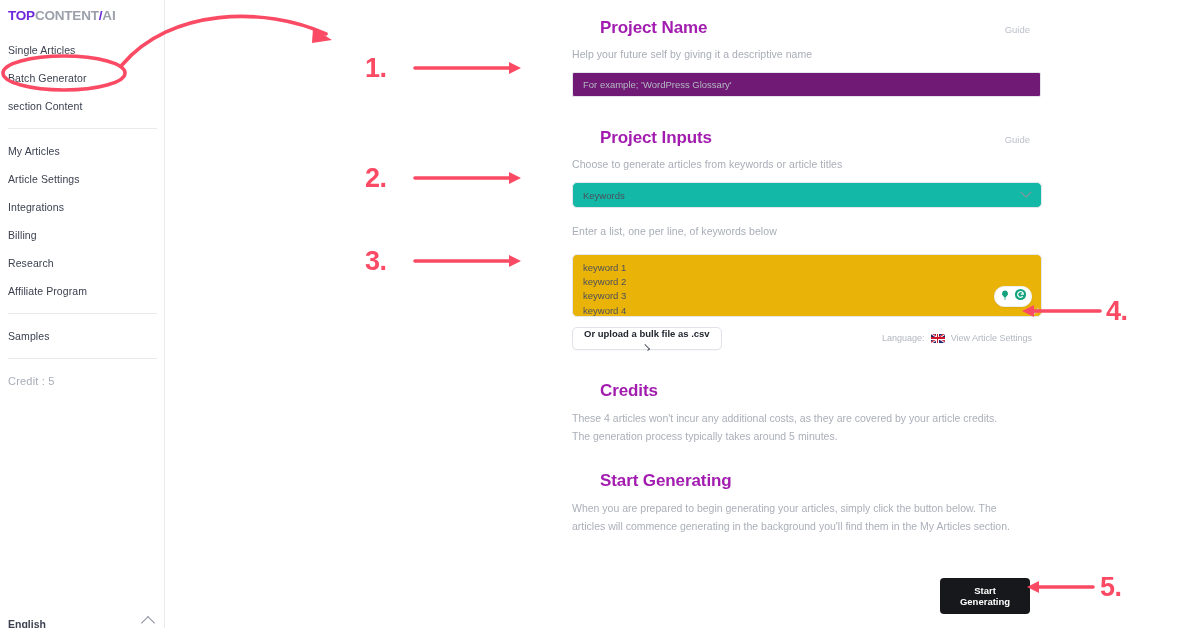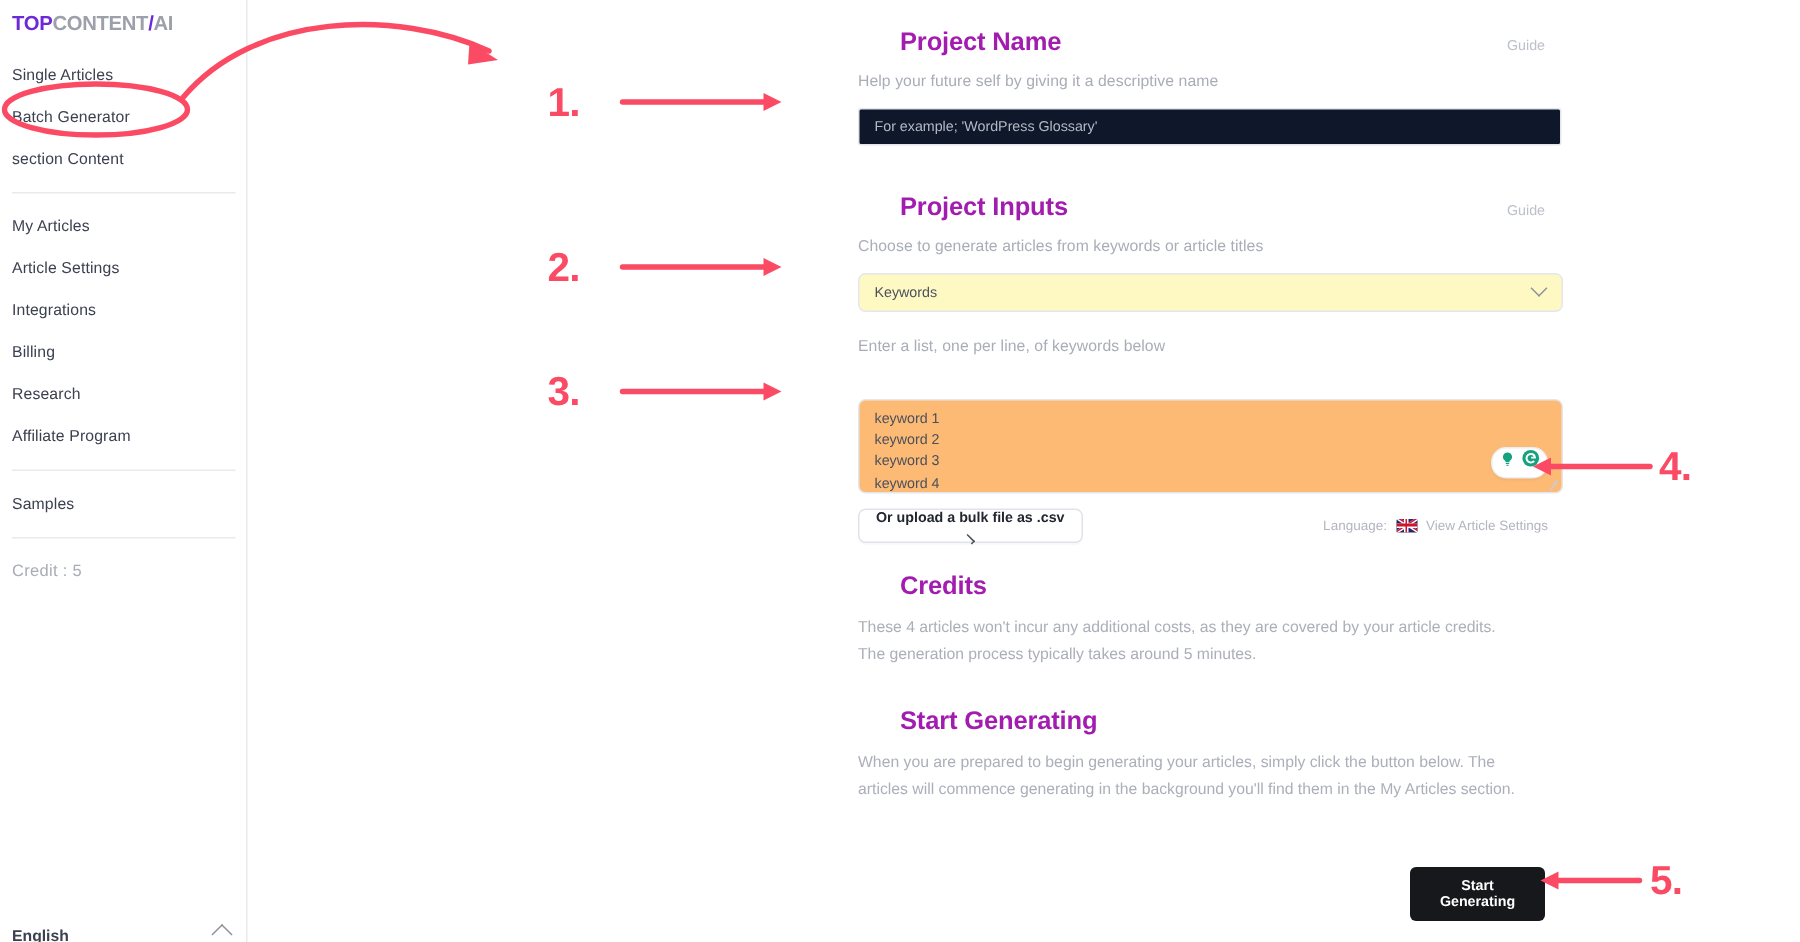--- a/index.html
+++ b/index.html
@@ -113,37 +113,37 @@
     letter-spacing: 0.05px;
     line-height: 1.55;
   }
 
   .text-input {
     margin-top: 10px;
     width: 447px;
     height: 23px;
     border: 1px solid #e4e6eb;
     border-radius: 2px;
-    background: #0f172a;
+    background: #701a75;
     font-family: "Liberation Sans", sans-serif;
     font-size: 9.5px;
     color: #9aa0ab;
     padding: 0 10px;
     box-sizing: content-box;
     outline: none;
   }
   .text-input::placeholder { color: #b4b9c3; }
 
   .select-box {
     margin-top: 10px;
     width: 448px;
     height: 24px;
     border: 1px solid #e4e6eb;
     border-radius: 5px;
-    background: #fef9c3;
+    background: #14b8a6;
     display: flex;
     align-items: center;
     padding: 0 10px;
     box-sizing: content-box;
     cursor: pointer;
     position: relative;
   }
   .select-value {
     font-size: 9.5px;
     color: #4b505c;
@@ -152,26 +152,26 @@
     position: absolute;
     right: 11px;
     width: 7px; height: 7px;
     border-right: 1.3px solid #8d919c;
     border-bottom: 1.3px solid #8d919c;
     transform: rotate(45deg) translate(-2px,-2px);
   }
 
   .textarea-wrap {
     position: relative;
-    margin-top: 26px;
+    margin-top: 14px;
     width: 448px;
     height: 55px;
     border: 1px solid #e4e6eb;
     border-radius: 5px;
-    background: #fdba74;
+    background: #eab308;
     padding: 6px 10px 0 10px;
     box-sizing: content-box;
     overflow: hidden;
   }
   .kw-line {
     font-size: 9.5px;
     color: #4b505c;
     line-height: 14.4px;
   }
   .resize-grip {

